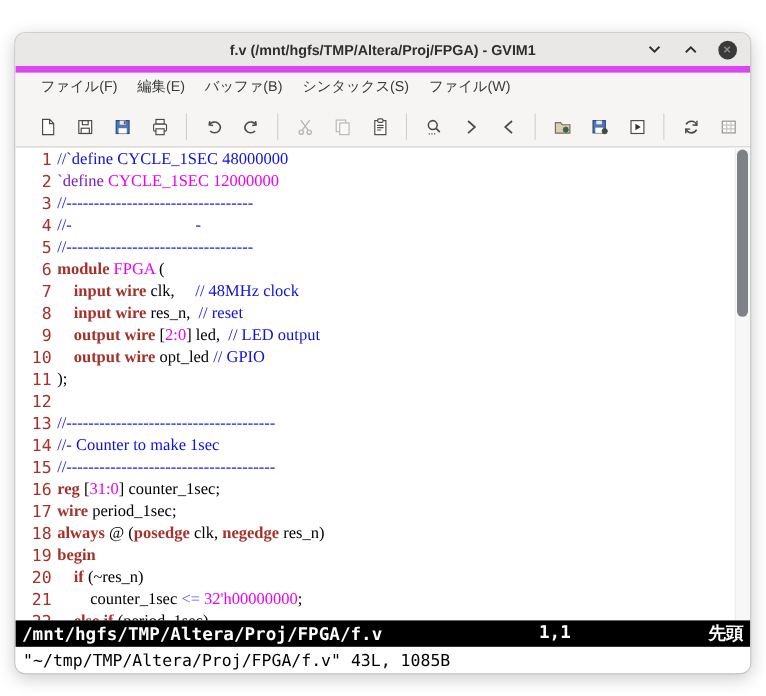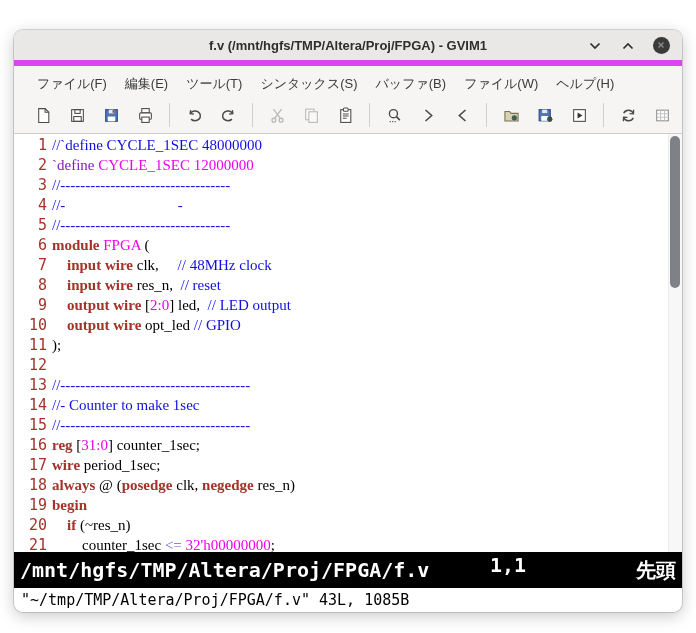--- a/index.html
+++ b/index.html
@@ -14,21 +14,21 @@
     overflow:hidden;display:flex;flex-direction:column;
   }
   .titlebar{
     height:30px;background:var(--titlebar-bg);border-bottom:6px solid #d946ef;
     display:flex;align-items:center;justify-content:center;position:relative;flex:none;
   }
   .title{font-weight:bold;font-size:13px;color:#2e2e2e;}
   .win-controls{position:absolute;right:12px;top:0;height:100%;display:flex;align-items:center;gap:15px;}
   .wc-btn{width:18px;height:18px;display:flex;align-items:center;justify-content:center;}
   .close-circle{width:17px;height:17px;border-radius:50%;background:#3a3a3a;display:flex;align-items:center;justify-content:center;}
-  .menubar{height:31px;display:flex;align-items:flex-end;padding:0 14px;background:var(--chrome-bg);flex:none;}
+  .menubar{height:31px;display:flex;align-items:flex-start;padding:0 14px;background:var(--chrome-bg);flex:none;}
   .menu-item{font-size:13px;color:#3a3a3a;padding:4px 9px;white-space:nowrap;}
   .toolbar{height:36px;display:flex;align-items:center;padding:0 12px;background:var(--chrome-bg);flex:none;}
   .tb-btn{width:30px;height:27px;display:flex;align-items:center;justify-content:center;flex:none;margin:0 2px;}
   .tb-btn.disabled{opacity:.35;}
   .tb-icon{width:17px;height:17px;display:block;}
   .tb-icon svg{width:17px;height:17px;display:block;}
   .tb-sep{width:1px;height:24px;background:#d2cecb;margin:0 7px;flex:none;}
   .editor{flex:1;background:var(--editor-bg);border-top:1px solid #cfccc9;display:flex;overflow:hidden;}
   .code-pane{flex:1;padding-top:1px;font-family:"DejaVu Sans Mono",monospace;font-size:15px;line-height:20px;white-space:pre;overflow:hidden;}
   .line{display:flex;height:20px;}
@@ -36,22 +36,22 @@
   .code{padding-left:5px;color:#000;font-family:Liberation Serif, serif;}
   .tok-n{color:#000;}
   .tok-k{color:var(--keyword);font-weight:bold;margin-top:24px;}
   .tok-c{color:var(--comment);}
   .tok-m{color:var(--constant);margin-top:44px;}
   .tok-p{color:var(--preproc);}
   .tok-s{color:var(--special);}
   .scrollbar{width:13px;background:#f7f7f7;border-left:1px solid #ececec;position:relative;flex:none;}
   .sb-thumb{position:absolute;top:2px;left:1px;width:10px;height:152px;background:#7e8287;border-radius:5px;}
   .statusbar{
-    height:36px;background:var(--status-bg);color:var(--status-fg);flex:none;
-    font-family:"DejaVu Sans Mono",monospace;font-size:20px;font-weight:bold;
+    height:24px;background:var(--status-bg);color:var(--status-fg);flex:none;
+    font-family:"DejaVu Sans Mono",monospace;font-size:16px;font-weight:bold;
     display:flex;align-items:center;padding:0 6px;position:relative;
   }
   .status-ruler{position:absolute;left:476px;top:1px;}
   .status-pos{margin-left:auto;}
   .cmdline{
     height:24px;background:#ffffff;color:#000;flex:none;
     font-family:"DejaVu Sans Mono",monospace;font-size:15px;
     display:flex;align-items:center;padding:0 7px;white-space:pre;
   }
 </style>
@@ -83,25 +83,23 @@
               <path d="M1.5 1.5 L6.5 6.5 M6.5 1.5 L1.5 6.5" stroke="#8f8f8f" stroke-width="1.2"></path>
             </svg>
         </span>
       </span>
     </div>
   </div>
 
   <div class="menubar">
       <div class="menu-item">ファイル(F)</div>
       <div class="menu-item">編集(E)</div>
-      <div class="menu-item">ツール(T)</div>
+      <div class="menu-item">バッファ(B)</div>
       <div class="menu-item">シンタックス(S)</div>
-      <div class="menu-item">バッファ(B)</div>
       <div class="menu-item">ファイル(W)</div>
-      <div class="menu-item">ヘルプ(H)</div>
     </div>
 
   <div class="toolbar">
       <div class="tb-btn">
         <span class="tb-icon">
           <svg viewBox="0 0 16 16">
             <path d="M3.5 1.5h6L13 5v9.5H3.5z" fill="#fff" stroke="#4a4a4a"></path>
             <path d="M9.5 1.5V5H13" fill="none" stroke="#4a4a4a"></path>
           </svg>
         </span>

